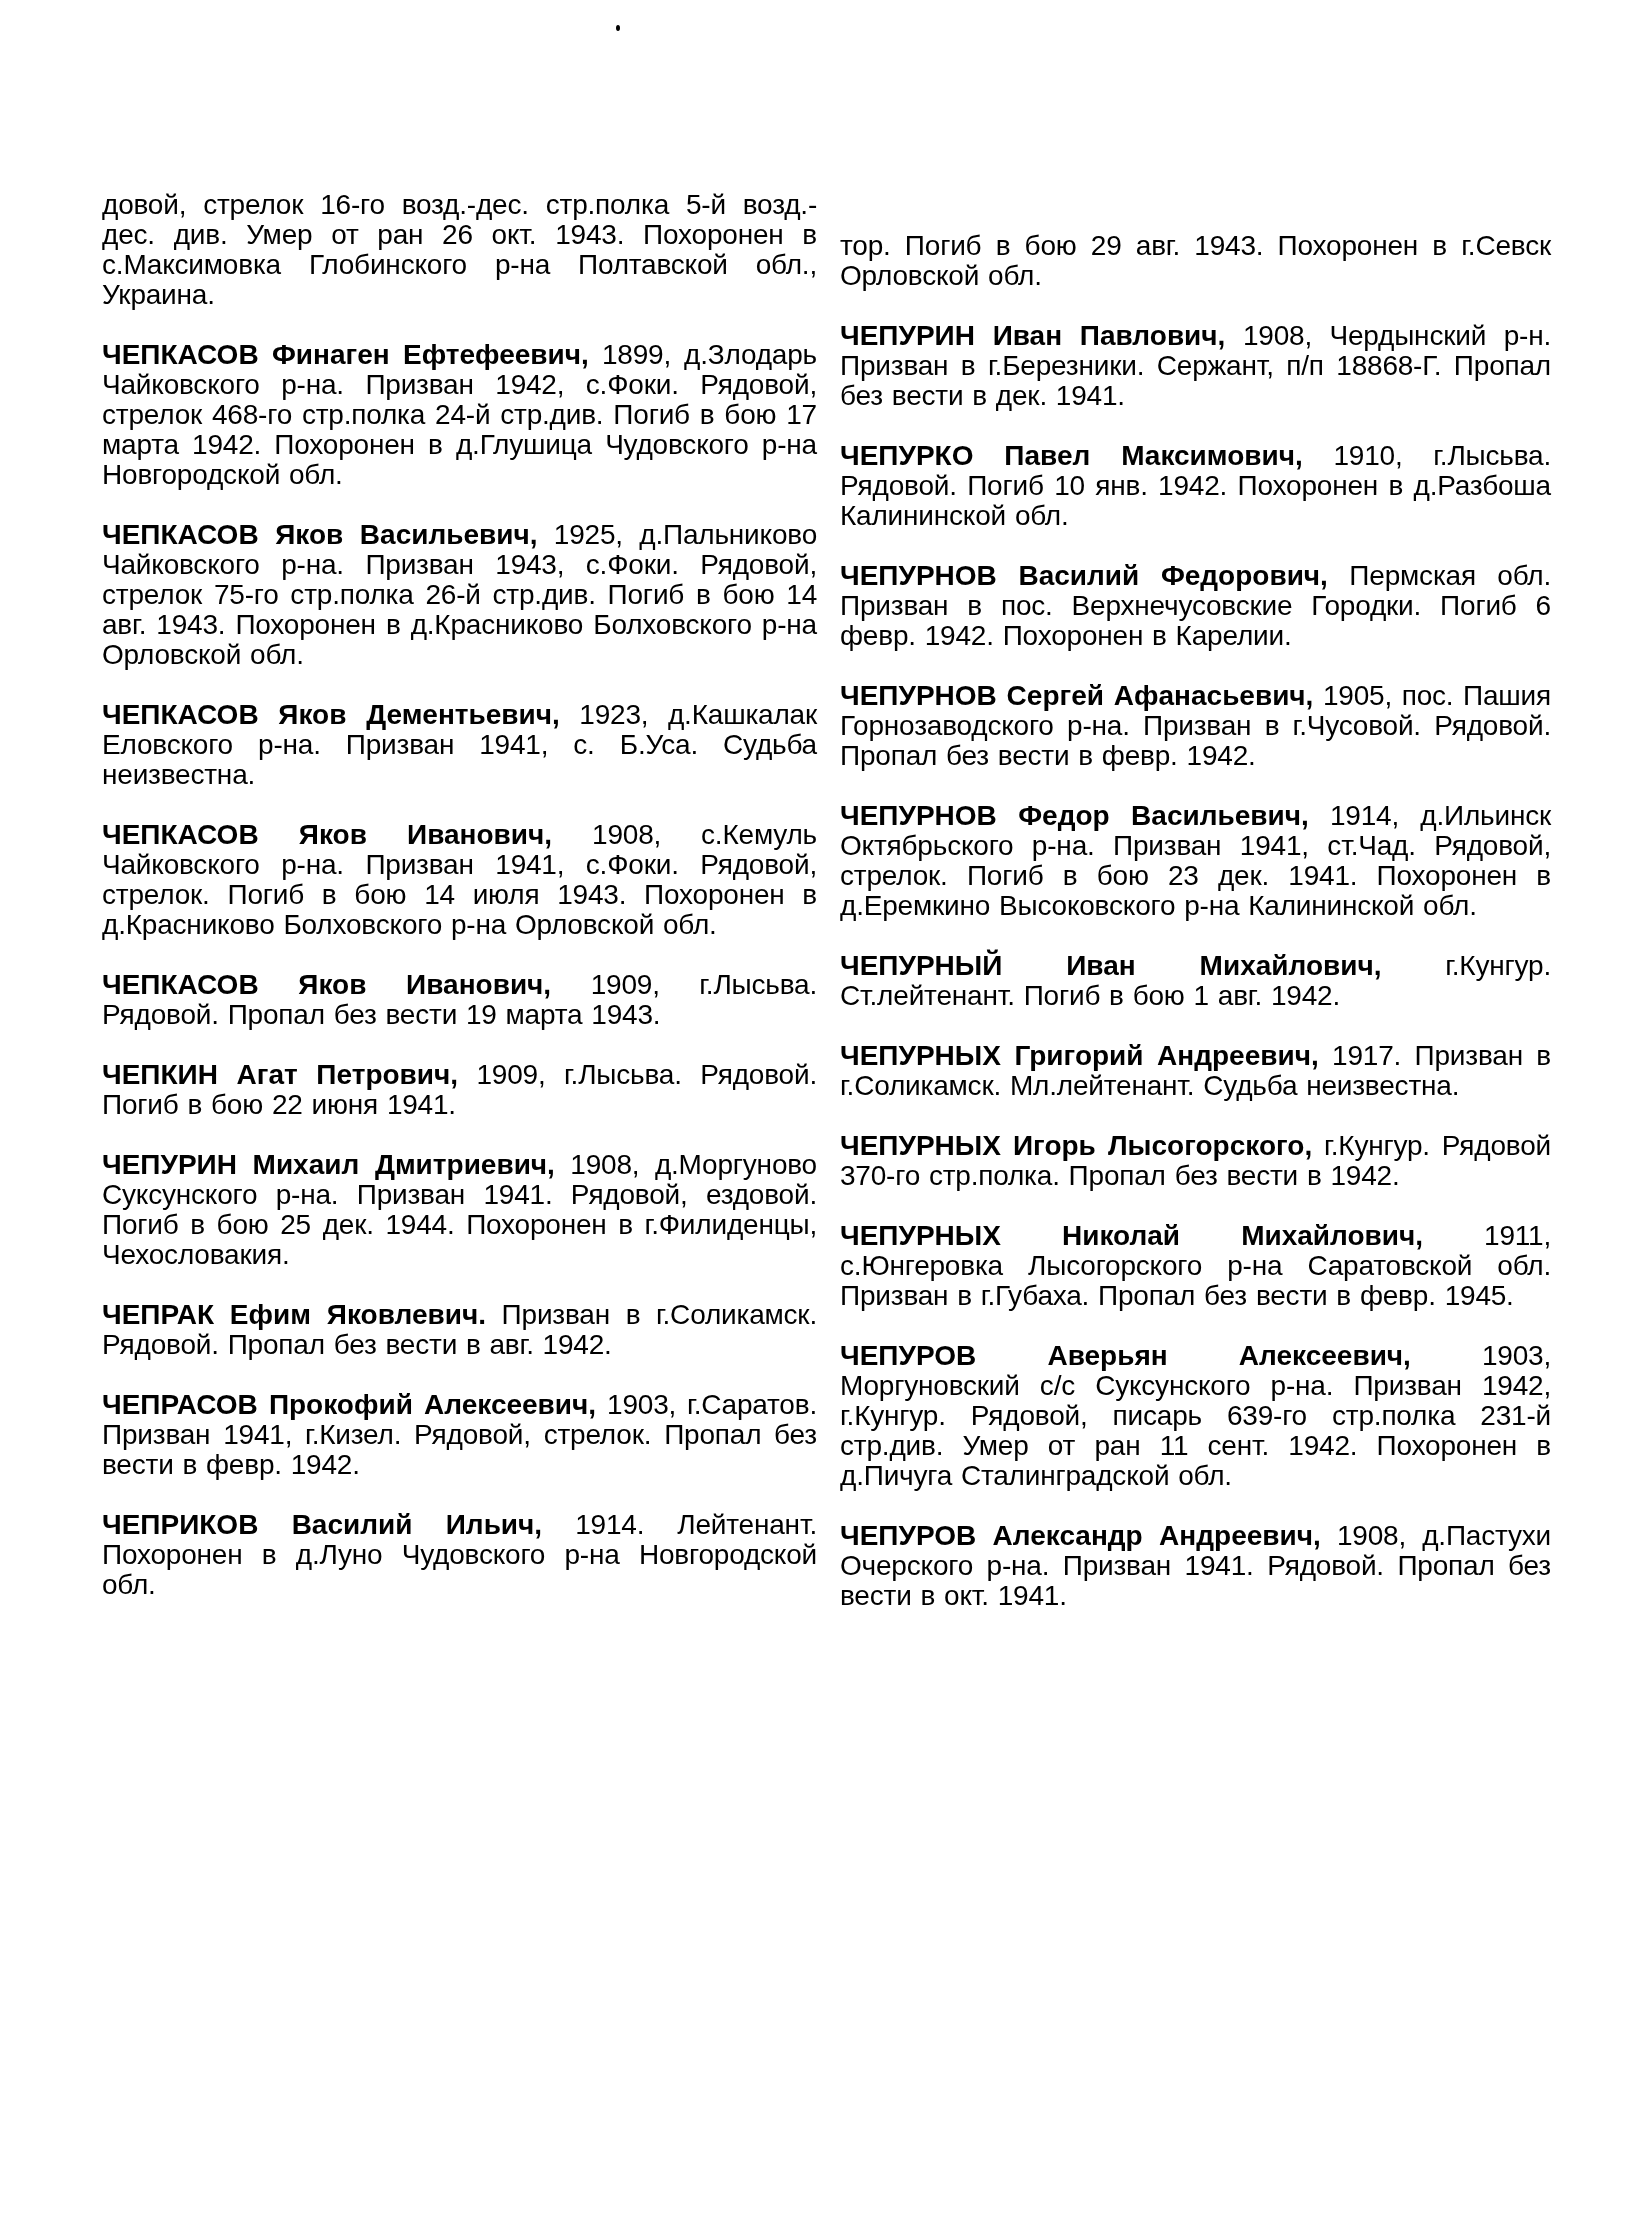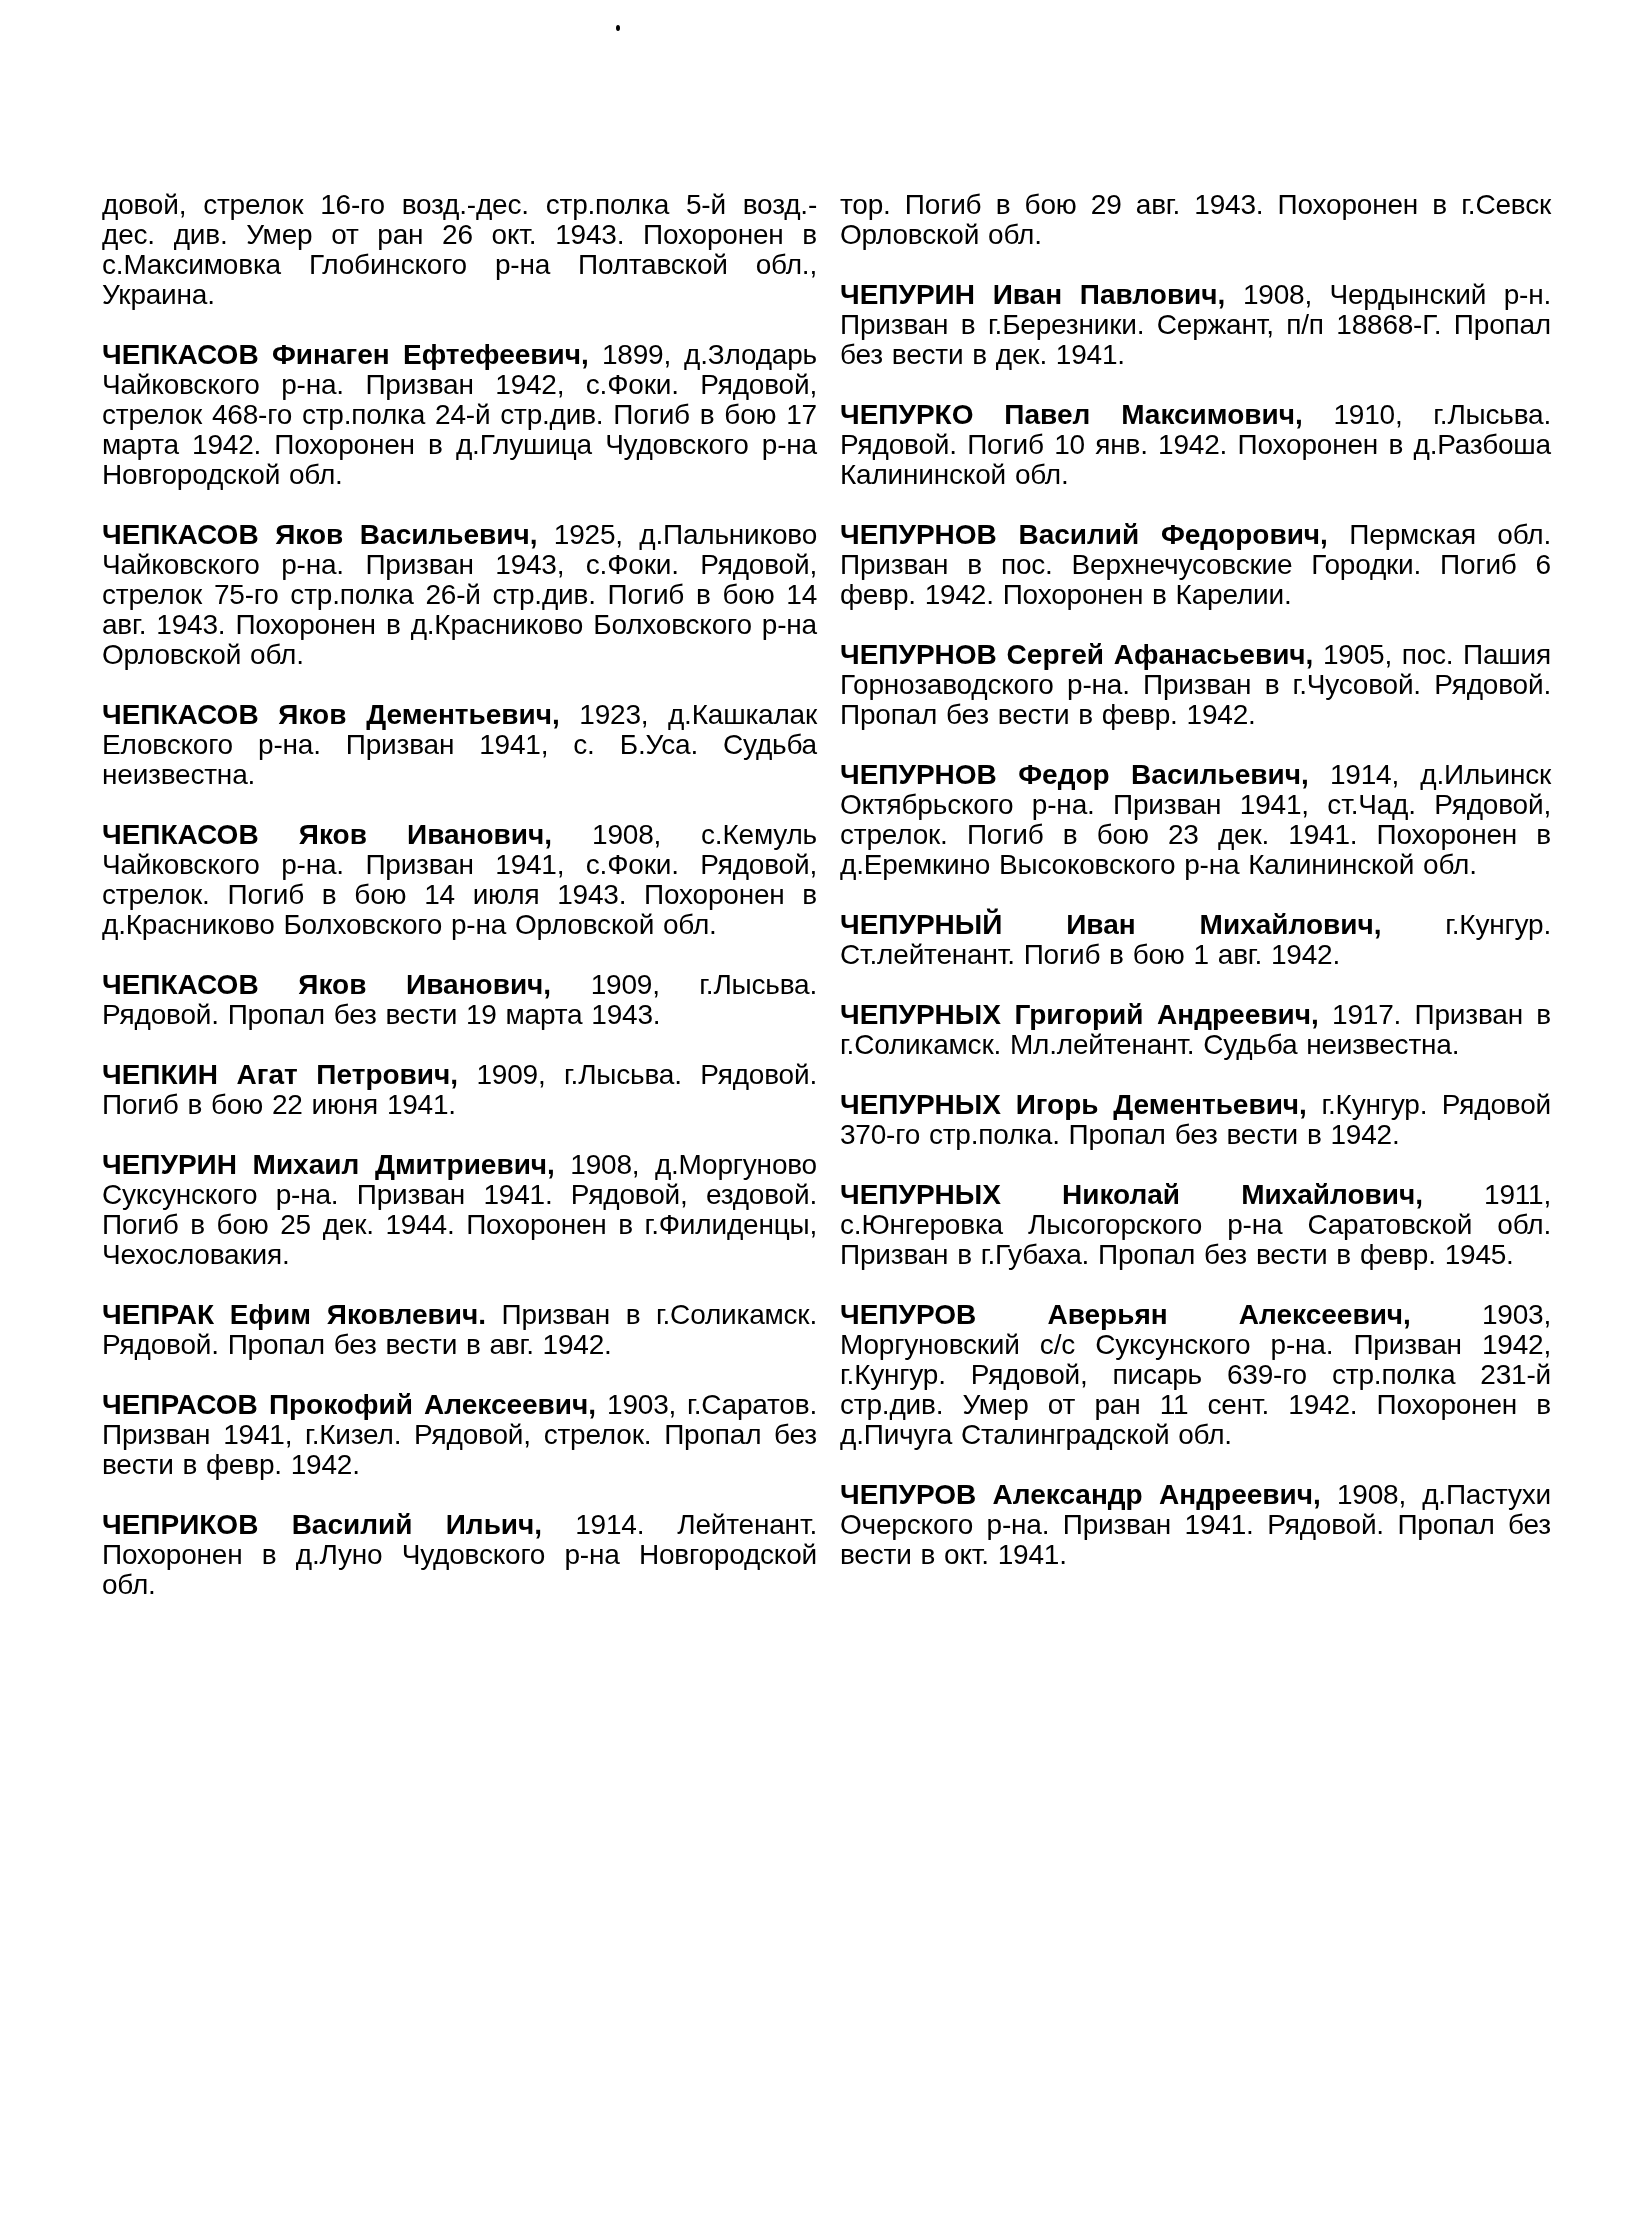--- a/index.html
+++ b/index.html
@@ -14,21 +14,21 @@
     background: #ffffff;
     color: #000000;
     font-family: "Liberation Sans", "DejaVu Sans", sans-serif;
     overflow: hidden;
   }
   .col {
     position: absolute;
     top: 190px;
   }
   .col-left  { left: 102px;  width: 715px; }
-  .col-right { left: 840px; width: 711px; }
+  .col-right { left: 840px; width: 711px; margin-top: 41px; }
   .entry {
     margin: 0 0 30px 0;
     font-size: 28px;
     line-height: 30px;
     letter-spacing: -0.2px;
     word-spacing: 1.3px;
     text-align: justify;
     color: #000000;
     font-weight: 400;
   }
@@ -72,21 +72,21 @@
     </section>
   <section class="col col-right">
       <p class="entry">тор. Погиб в бою 29 авг. 1943. Похоронен в г.Севск Орловской обл.</p>
       <p class="entry"><b>ЧЕПУРИН Иван Павлович,</b> 1908, Чердынский р-н. Призван в г.Березники. Сержант, п/п 18868-Г. Пропал без вести в дек. 1941.</p>
       <p class="entry"><b>ЧЕПУРКО Павел Максимович,</b> 1910, г.Лысьва. Рядовой. Погиб 10 янв. 1942. Похоронен в д.Разбоша Калининской обл.</p>
       <p class="entry"><b>ЧЕПУРНОВ Василий Федорович,</b> Пермская обл. Призван в пос. Верхнечусовские Городки. Погиб 6 февр. 1942. Похоронен в Карелии.</p>
       <p class="entry"><b>ЧЕПУРНОВ Сергей Афанасьевич,</b> 1905, пос. Пашия Горнозаводского р-на. Призван в г.Чусовой. Рядовой. Пропал без вести в февр. 1942.</p>
       <p class="entry"><b>ЧЕПУРНОВ Федор Васильевич,</b> 1914, д.Ильинск Октябрьского р-на. Призван 1941, ст.Чад. Рядовой, стрелок. Погиб в бою 23 дек. 1941. Похоронен в д.Еремкино Высоковского р-на Калининской обл.</p>
       <p class="entry"><b>ЧЕПУРНЫЙ Иван Михайлович,</b> г.Кунгур. Ст.лейтенант. Погиб в бою 1 авг. 1942.</p>
       <p class="entry"><b>ЧЕПУРНЫХ Григорий Андреевич,</b> 1917. Призван в г.Соликамск. Мл.лейтенант. Судьба неизвестна.</p>
-      <p class="entry"><b>ЧЕПУРНЫХ Игорь Дементьевич,</b> г.Кунгур. Рядовой 370-го стр.полка. Пропал без вести в 1942.</p>
+      <p class="entry"><b>ЧЕПУРНЫХ Игорь Лысогорского,</b> г.Кунгур. Рядовой 370-го стр.полка. Пропал без вести в 1942.</p>
       <p class="entry"><b>ЧЕПУРНЫХ Николай Михайлович,</b> 1911, с.Юнгеровка Лысогорского р-на Саратовской обл. Призван в г.Губаха. Пропал без вести в февр. 1945.</p>
       <p class="entry"><b>ЧЕПУРОВ Аверьян Алексеевич,</b> 1903, Моргуновский с/с Суксунского р-на. Призван 1942, г.Кунгур. Рядовой, писарь 639-го стр.полка 231-й стр.див. Умер от ран 11 сент. 1942. Похоронен в д.Пичуга Сталинградской обл.</p>
       <p class="entry"><b>ЧЕПУРОВ Александр Андреевич,</b> 1908, д.Пастухи Очерского р-на. Призван 1941. Рядовой. Пропал без вести в окт. 1941.</p>
     </section>
 
   <div class="page-number">70</div>
 
   <div class="speck speck-top"></div>
   <div class="speck speck-bottom"></div>
 </div>

